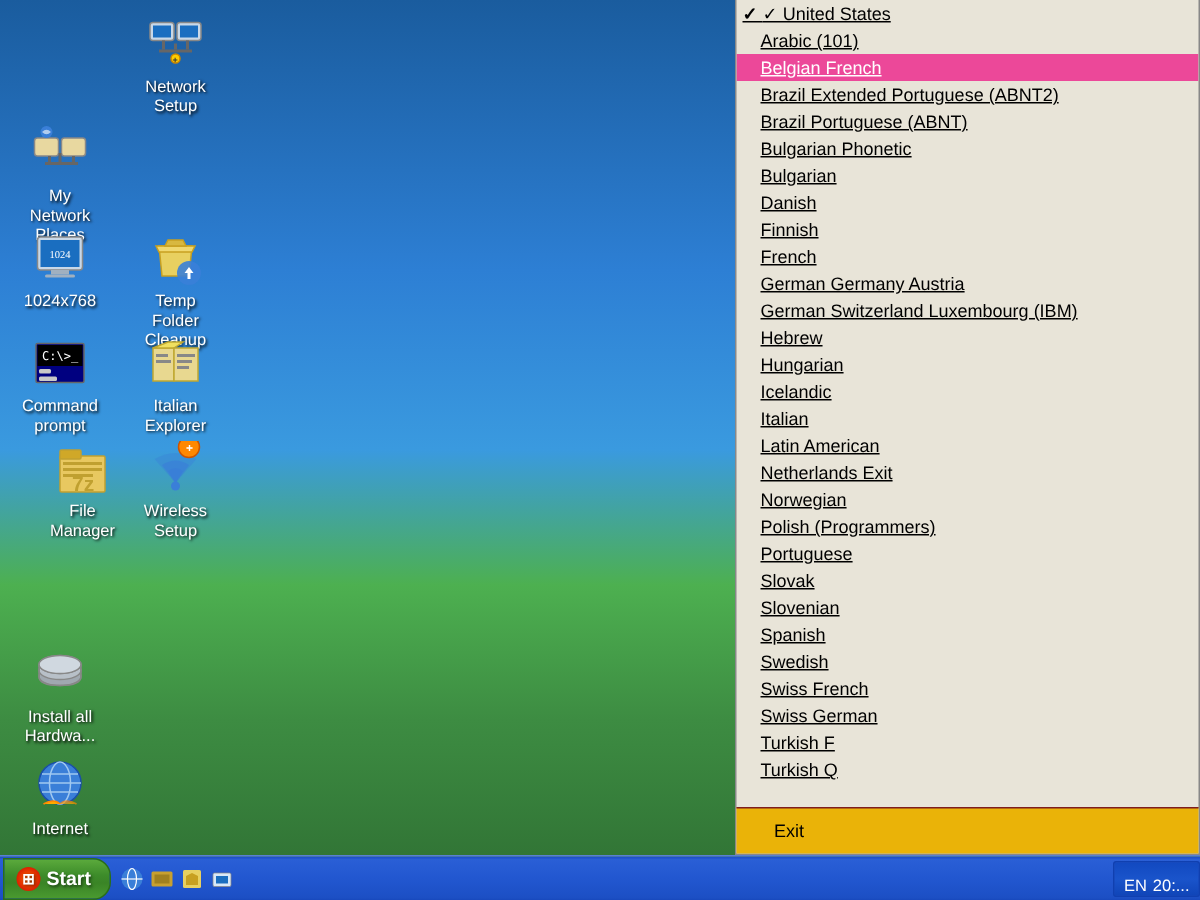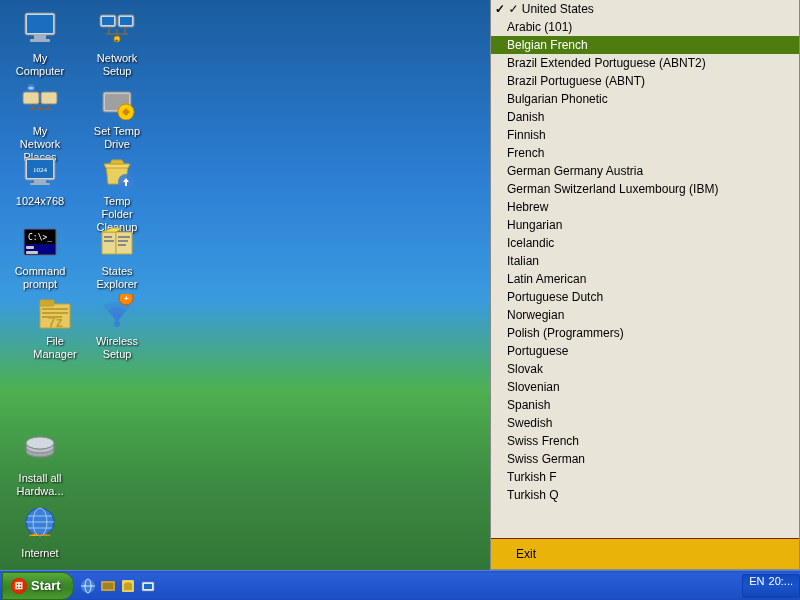--- a/index.html
+++ b/index.html
@@ -86,21 +86,21 @@
       color: white;
     }
     #taskbar-items {
       flex: 1;
       display: flex;
       align-items: center;
       padding: 0 4px;
     }
     #system-tray {
       display: flex;
-      align-items: flex-start;
+      align-items: flex-end;
       gap: 4px;
       padding: 0 6px;
       height: 24px;
       background: linear-gradient(180deg, #1249c0 0%, #1a54cb 50%, #1045b8 100%);
       border: 1px solid #1040b0;
       border-radius: 2px;
       color: white;
       font-size: 11px;
     }
 
@@ -117,23 +117,24 @@
       z-index: 200;
       display: flex;
       flex-direction: column;
     }
     .dropdown-item {
       padding: 2px 16px;
       cursor: pointer;
       font-size: 12px;
       color: #000;
       white-space: nowrap;
+      text-decoration: underline;
     }
     .dropdown-item.selected {
-      background: #4d7c0f;
+      background: #ec4899;
       color: white;
     }
     .dropdown-item.checked::before {
       content: '✓ ';
       font-weight: bold;
     }
     .dropdown-item.checked {
       padding-left: 4px;
     }
     #dropdown-list {
@@ -154,31 +155,20 @@
     }
 
     
     svg { display: block; }
   </style>
 </head>
 <body>
 
 <div id="desktop">
 
-  <div class="desktop-icon" style="left:5px;top:5px">
-    <div class="icon-img">
-      <svg width="38" height="36" viewBox="0 0 38 36">
-        <rect x="4" y="2" width="30" height="22" rx="2" fill="#c8d8e8" stroke="#888" stroke-width="1"></rect>
-        <rect x="6" y="4" width="26" height="18" fill="#1a6ec0"></rect>
-        <rect x="13" y="24" width="12" height="4" fill="#a0b0c0"></rect>
-        <rect x="9" y="28" width="20" height="3" rx="1" fill="#a0b0c0"></rect>
-      </svg>
-    </div>
-    <div class="icon-label">My Computer</div>
-  </div>
 
   <div class="desktop-icon" style="left:82px;top:5px">
     <div class="icon-img">
       <svg width="38" height="36" viewBox="0 0 38 36">
         <rect x="2" y="4" width="16" height="12" rx="2" fill="#c8d8e8" stroke="#888" stroke-width="1"></rect>
         <rect x="4" y="6" width="12" height="8" fill="#1a6ec0"></rect>
         <rect x="20" y="4" width="16" height="12" rx="2" fill="#c8d8e8" stroke="#888" stroke-width="1"></rect>
         <rect x="22" y="6" width="12" height="8" fill="#1a6ec0"></rect>
         <rect x="10" y="16" width="2" height="6" fill="#666"></rect>
         <rect x="26" y="16" width="2" height="6" fill="#666"></rect>
@@ -200,31 +190,20 @@
         <rect x="27" y="20" width="2" height="4" fill="#666"></rect>
         <rect x="9" y="24" width="22" height="2" fill="#666"></rect>
         <rect x="18" y="18" width="2" height="6" fill="#666"></rect>
         <circle cx="10" cy="4" r="4" fill="#3a7fd8"></circle>
         <path d="M7 4 Q10 1 13 4 Q10 7 7 4" fill="white" opacity="0.6"></path>
       </svg>
     </div>
     <div class="icon-label">My Network Places</div>
   </div>
 
-  <div class="desktop-icon" style="left:82px;top:78px">
-    <div class="icon-img">
-      <svg width="38" height="36" viewBox="0 0 38 36">
-        <rect x="5" y="8" width="28" height="20" rx="2" fill="#c8c8c8" stroke="#888" stroke-width="1"></rect>
-        <rect x="7" y="10" width="24" height="16" fill="#a0a0a0"></rect>
-        <circle cx="28" cy="28" r="8" fill="#ffcc00" stroke="#cc8800" stroke-width="1"></circle>
-        <path d="M24 28 L28 24 L32 28 L28 32 Z" fill="#cc8800"></path>
-      </svg>
-    </div>
-    <div class="icon-label">Set Temp Drive</div>
-  </div>
 
   <div class="desktop-icon" style="left:5px;top:148px">
     <div class="icon-img">
       <svg width="38" height="36" viewBox="0 0 38 36">
         <rect x="4" y="4" width="30" height="22" rx="2" fill="#c8d8e8" stroke="#888" stroke-width="1"></rect>
         <rect x="6" y="6" width="26" height="18" fill="#1a6ec0"></rect>
         <text x="19" y="18" fill="white" font-size="7" text-anchor="middle" font-family="Tahoma">1024</text>
         <rect x="13" y="26" width="12" height="3" fill="#a0b0c0"></rect>
         <rect x="9" y="29" width="20" height="2" rx="1" fill="#a0b0c0"></rect>
       </svg>
@@ -264,21 +243,21 @@
         <path d="M4 8 L18 8 L18 30 L4 30 Z" fill="#e8d890" stroke="#c0a830" stroke-width="1"></path>
         <path d="M4 8 L14 4 L24 4 L18 8 Z" fill="#f0e060" stroke="#c0a830" stroke-width="1"></path>
         <path d="M18 8 L34 8 L34 30 L18 30 Z" fill="#e8d890" stroke="#c0a830" stroke-width="1"></path>
         <rect x="6" y="12" width="8" height="2" fill="#888"></rect>
         <rect x="6" y="16" width="10" height="2" fill="#888"></rect>
         <rect x="20" y="12" width="12" height="2" fill="#888"></rect>
         <rect x="20" y="16" width="10" height="2" fill="#888"></rect>
         <rect x="20" y="20" width="8" height="2" fill="#888"></rect>
       </svg>
     </div>
-    <div class="icon-label">States Explorer</div>
+    <div class="icon-label">Italian Explorer</div>
   </div>
 
   <div class="desktop-icon" style="left:20px;top:288px">
     <div class="icon-img">
       <svg width="38" height="36" viewBox="0 0 38 36">
         <rect x="4" y="10" width="30" height="24" rx="1" fill="#e8c860" stroke="#c0a030" stroke-width="1"></rect>
         <rect x="4" y="6" width="14" height="6" rx="1" fill="#d0a828" stroke="#c0a030" stroke-width="1"></rect>
         <rect x="6" y="14" width="26" height="2" fill="#c0a030"></rect>
         <rect x="6" y="18" width="26" height="2" fill="#c0a030"></rect>
         <rect x="6" y="22" width="20" height="2" fill="#c0a030"></rect>
@@ -334,31 +313,32 @@
 
   <div id="dropdown">
     <div id="dropdown-list">
 
     <div class="dropdown-item checked">✓ United States</div>
         <div class="dropdown-item">    Arabic (101)</div>
         <div class="dropdown-item selected">    Belgian French</div>
         <div class="dropdown-item">    Brazil Extended Portuguese (ABNT2)</div>
         <div class="dropdown-item">    Brazil Portuguese (ABNT)</div>
         <div class="dropdown-item">    Bulgarian Phonetic</div>
+        <div class="dropdown-item">    Bulgarian</div>
         <div class="dropdown-item">    Danish</div>
         <div class="dropdown-item">    Finnish</div>
         <div class="dropdown-item">    French</div>
         <div class="dropdown-item">    German Germany Austria</div>
         <div class="dropdown-item">    German Switzerland Luxembourg (IBM)</div>
         <div class="dropdown-item">    Hebrew</div>
         <div class="dropdown-item">    Hungarian</div>
         <div class="dropdown-item">    Icelandic</div>
         <div class="dropdown-item">    Italian</div>
         <div class="dropdown-item">    Latin American</div>
-        <div class="dropdown-item">    Portuguese Dutch</div>
+        <div class="dropdown-item">    Netherlands Exit</div>
         <div class="dropdown-item">    Norwegian</div>
         <div class="dropdown-item">    Polish (Programmers)</div>
         <div class="dropdown-item">    Portuguese</div>
         <div class="dropdown-item">    Slovak</div>
         <div class="dropdown-item">    Slovenian</div>
         <div class="dropdown-item">    Spanish</div>
         <div class="dropdown-item">    Swedish</div>
         <div class="dropdown-item">    Swiss French</div>
         <div class="dropdown-item">    Swiss German</div>
         <div class="dropdown-item">    Turkish F</div>

